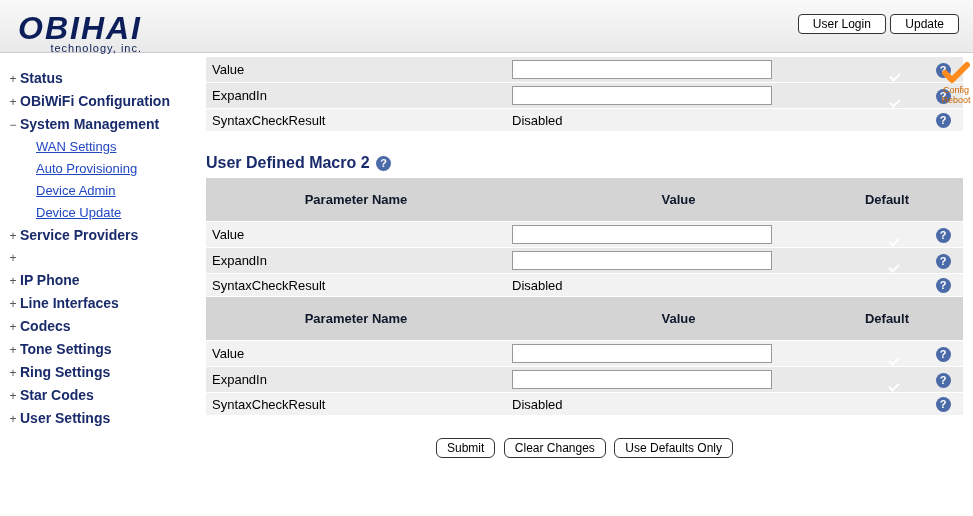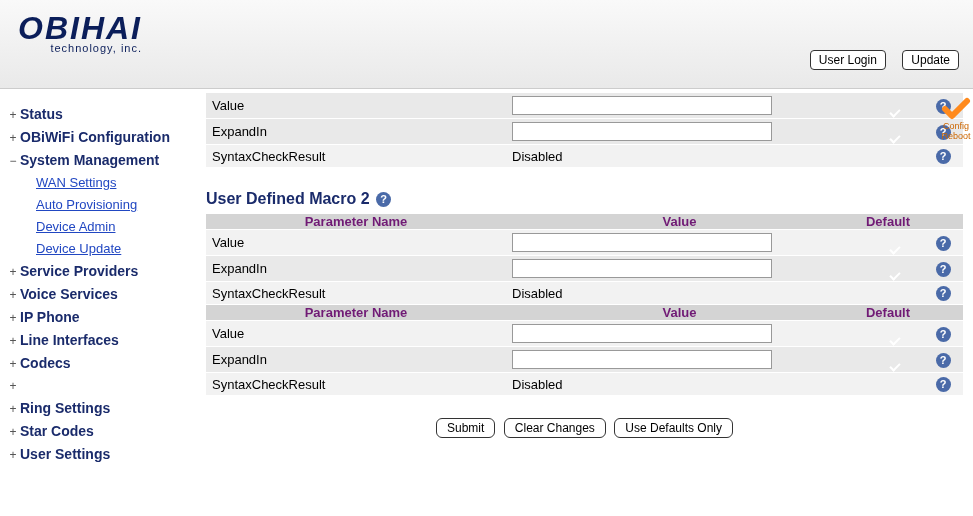--- a/index.html
+++ b/index.html
@@ -9,21 +9,21 @@
     width: 973px;
     height: 516px;
     font-family: Arial, Helvetica, sans-serif;
     background: #fff;
     color: #000;
     overflow: hidden;
   }
 
   
   .header {
-    height: 89px;
+    height: 53px;
     background: linear-gradient(#f9f9f9 0%, #e9e9e9 100%);
     border-bottom: 1px solid #ccc;
     position: relative;
   }
   .logo {
     position: absolute;
     left: 18px; top: 14px;
     font-family: Arial, Helvetica, sans-serif;
     color: #0b1e5a;
   }
@@ -40,26 +40,26 @@
     text-align: right;
   }
   .header-buttons {
     position: absolute;
     right: 14px;
     bottom: 18px;
   }
   .hdr-btn {
     display: inline-block;
     font-size: 12px;
-    padding: 2px 8px;
+    padding: 2px 14px;
     border: 1px solid #333;
     border-radius: 4px;
     background: #fff;
     cursor: pointer;
-    margin-left: 12px;
+    margin-left: 0;
   }
 
   
   .body {
     display: flex;
     height: calc(516px - 75px);
   }
 
   
   .sidebar {
@@ -114,24 +114,24 @@
     margin-left: 2px;
   }
 
   table.param {
     width: 100%;
     border-collapse: collapse;
     font-size: 13px;
   }
   table.param th {
     background: #d4d4d4;
-    color: #701a75;
+    color: #0f172a;
     font-weight: bold;
     text-align: center;
-    padding: 0;
+    padding: 14px;
     border-bottom: 1px solid #fff;
   }
   table.param td {
     padding: 3px 6px;
     border-bottom: 1px solid #fff;
   }
   table.param tbody tr:nth-child(odd)  { background: #f2f2f2; }
   table.param tbody tr:nth-child(even) { background: #e9e9e9; }
   .col-name   { width: 300px; text-align: left; }
   .col-value  { text-align: left; }
@@ -242,36 +242,36 @@
     <div class="sub-item">Auto Provisioning</div>
     <div class="sub-item">Device Admin</div>
     <div class="sub-item">Device Update</div>
 
     <div class="nav-item">
       <span class="nav-marker">+</span>
       <span class="nav-label">Service Providers</span>
     </div>
     <div class="nav-item">
       <span class="nav-marker">+</span>
-      <span class="nav-label">Voice Services</span>
     </div>
     <div class="nav-item">
       <span class="nav-marker">+</span>
       <span class="nav-label">IP Phone</span>
     </div>
     <div class="nav-item">
       <span class="nav-marker">+</span>
       <span class="nav-label">Line Interfaces</span>
     </div>
     <div class="nav-item">
       <span class="nav-marker">+</span>
       <span class="nav-label">Codecs</span>
     </div>
     <div class="nav-item">
       <span class="nav-marker">+</span>
+      <span class="nav-label">Tone Settings</span>
     </div>
     <div class="nav-item">
       <span class="nav-marker">+</span>
       <span class="nav-label">Ring Settings</span>
     </div>
     <div class="nav-item">
       <span class="nav-marker">+</span>
       <span class="nav-label">Star Codes</span>
     </div>
     <div class="nav-item">

